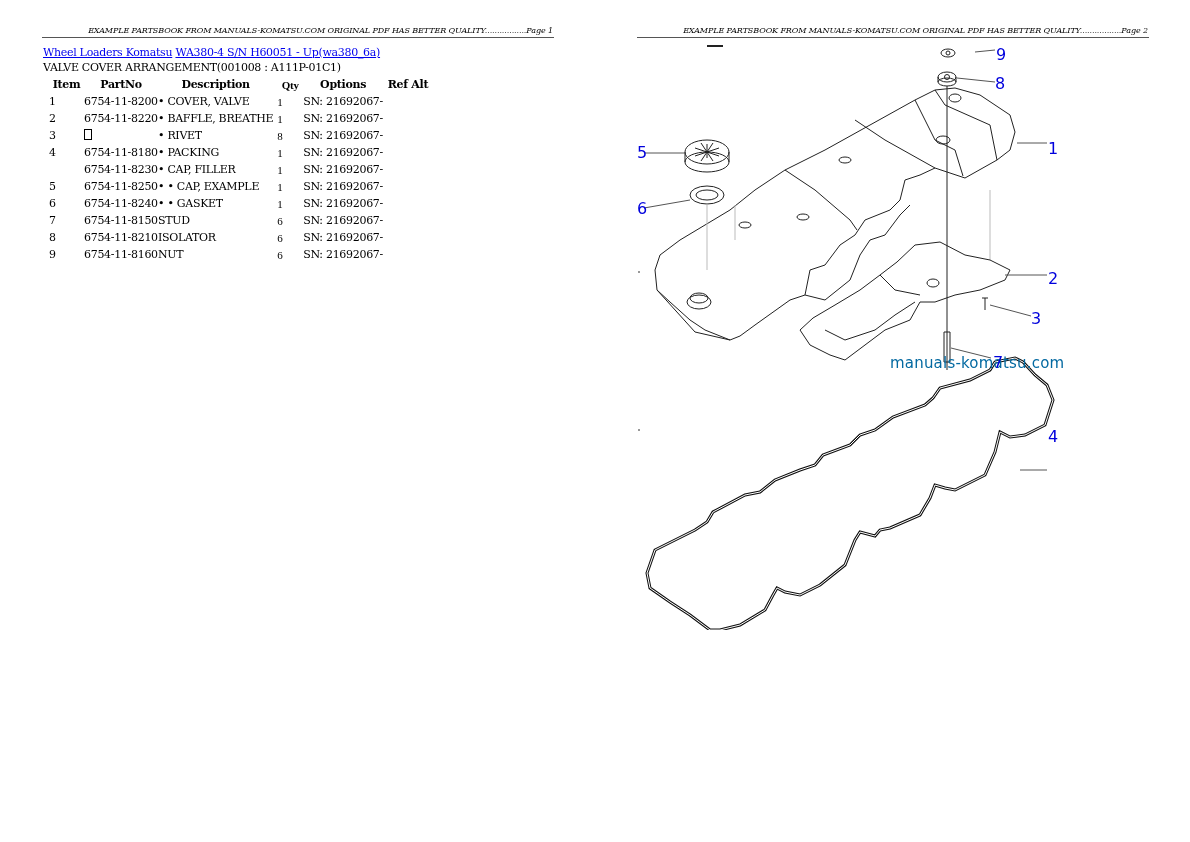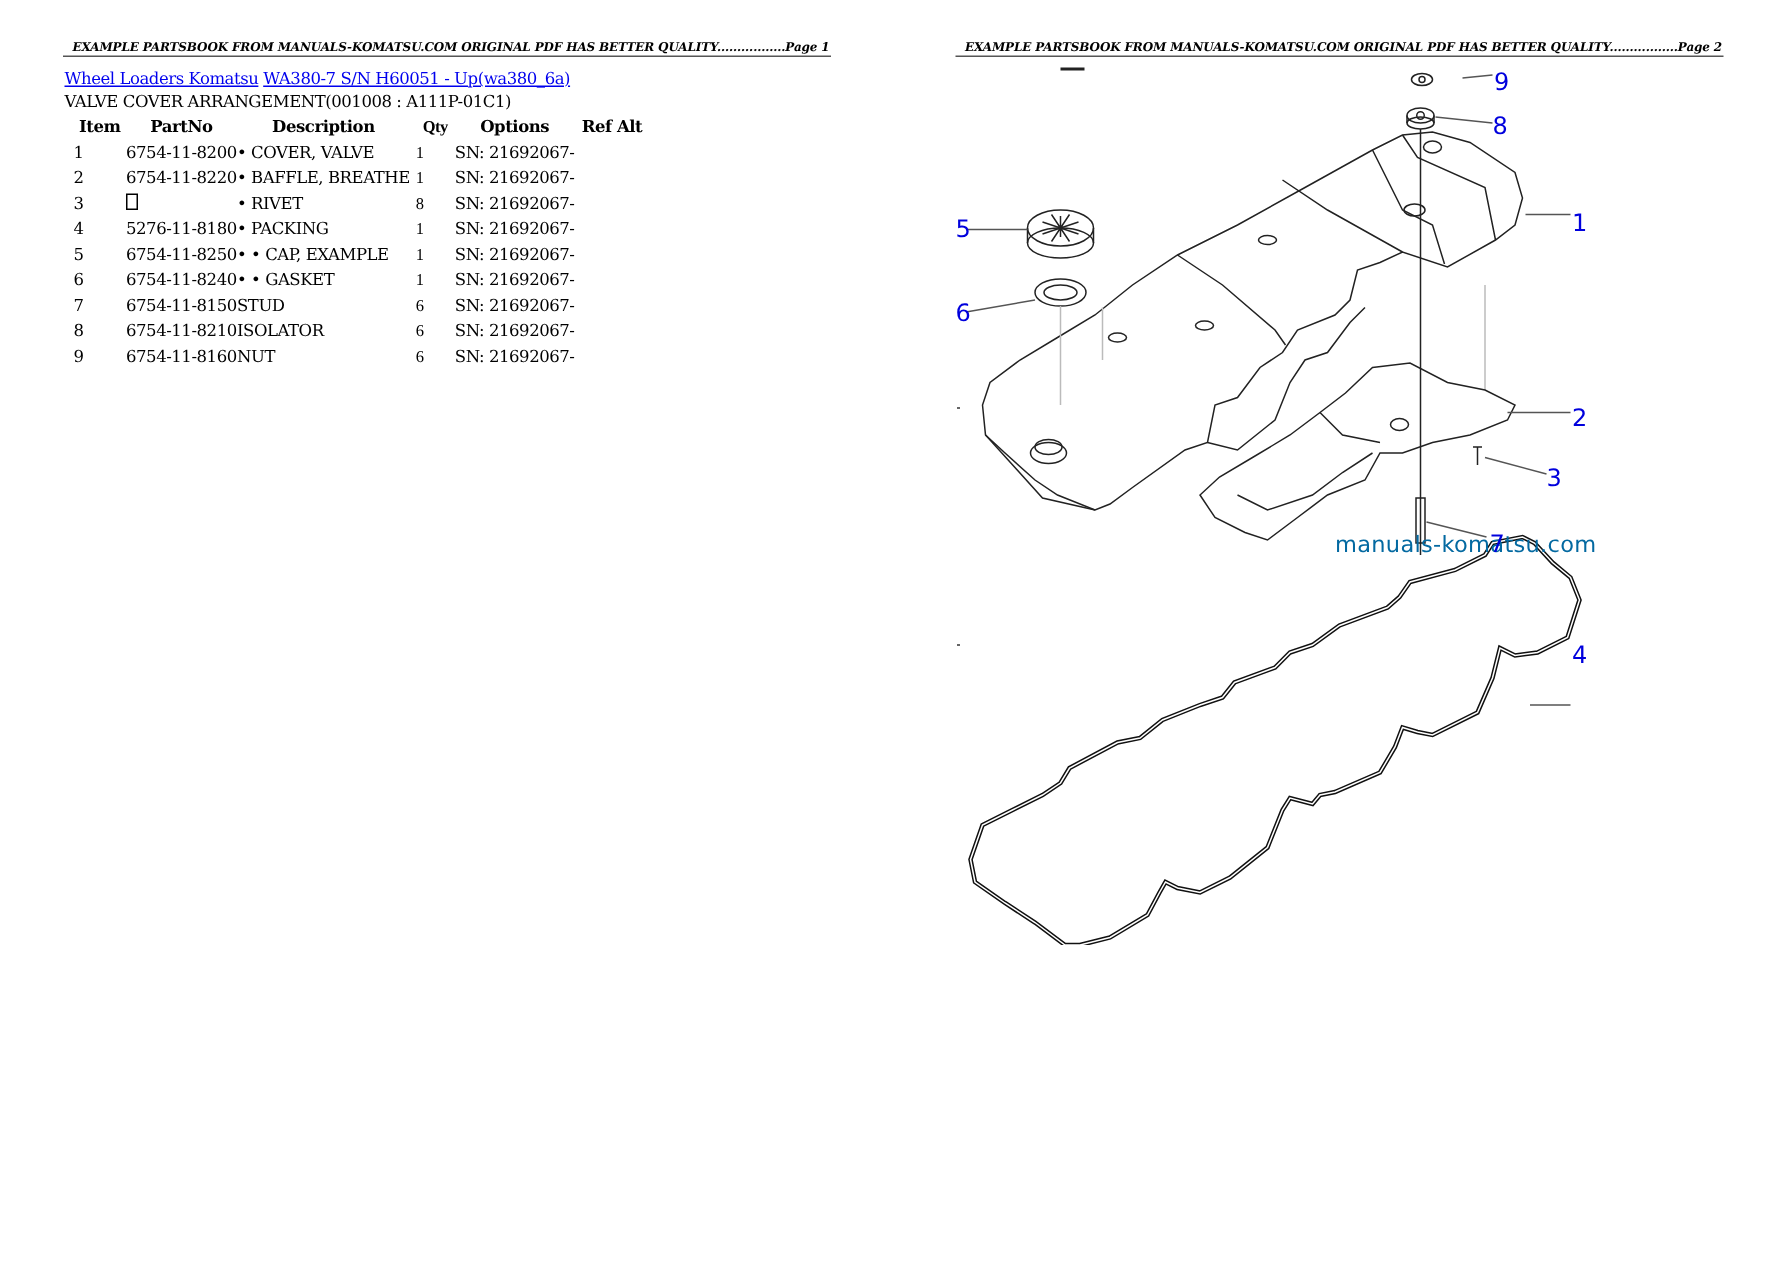--- a/index.html
+++ b/index.html
@@ -1,20 +1,20 @@
 <!DOCTYPE html>
 <html><head>
 <meta charset="utf-8">
 <style>
   html,body{margin:0;padding:0;background:#fff;}
   body{width:1190px;height:842px;position:relative;overflow:hidden;font-family:"DejaVu Serif","Liberation Serif",serif;color:#000;}
   .page{position:absolute;top:0;height:842px;}
   .page1{left:0;width:595px;}
   .page2{left:595px;width:595px;}
-  .hdr{position:absolute;top:26px;font-size:8px;font-style:italic;font-weight:bold;letter-spacing:-0.1px;white-space:nowrap;text-align:right;}
+  .hdr{position:absolute;top:26px;font-size:8px;font-style:italic;font-weight:normal;letter-spacing:-0.1px;white-space:nowrap;text-align:right;}
   .page1 .hdr{left:42px;width:511px;}
   .page2 .hdr{left:42px;width:511px;}
   .hdr-rule{position:absolute;top:37px;height:0;border-top:1px solid #555;}
   .page1 .hdr-rule{left:42px;width:512px;}
   .page2 .hdr-rule{left:42px;width:512px;}
   .crumbs{position:absolute;left:43px;top:46px;font-size:11px;white-space:nowrap;letter-spacing:-0.3px;}
   .crumbs a{color:#0000ee;text-decoration:underline;cursor:pointer;margin-top:44px;}
   .subtitle{position:absolute;left:43px;top:61px;font-size:11px;white-space:nowrap;letter-spacing:-0.3px;}
   table.parts{position:absolute;left:43px;top:76px;border-collapse:collapse;font-size:11px;letter-spacing:-0.3px;}
   table.parts th{font-weight:bold;height:17px;padding:0;text-align:center;white-space:nowrap;}
@@ -32,21 +32,21 @@
 </style>
 </head>
 <body>
 
 <div class="page page1">
   <div class="hdr">EXAMPLE PARTSBOOK FROM MANUALS-KOMATSU.COM ORIGINAL PDF HAS BETTER QUALITY.................Page 1</div>
   <div class="hdr-rule"></div>
 
   <div class="crumbs">
     <a>Wheel Loaders Komatsu</a>
-    <a>WA380-7 S/N H60051 - Up(wa380_6a)</a>
+    <a>WA380-4 S/N H60051 - Up(wa380_6a)</a>
   </div>
   <div class="subtitle">VALVE COVER ARRANGEMENT(001008 : A111P-01C1)</div>
 
   <table class="parts">
     <thead>
       <tr>
         <th class="c-item">Item</th>
         <th class="c-part">PartNo</th>
         <th class="c-desc">Description</th>
         <th class="c-qty">Qty</th>
@@ -74,22 +74,30 @@
       <tr>
         <td class="c-item">3</td>
         <td><span class="sq"></span></td>
         <td>• RIVET</td>
         <td class="c-qty">8</td>
         <td>SN: 21692067-</td>
         <td></td>
       </tr>
       <tr>
         <td class="c-item">4</td>
-        <td>5276-11-8180</td>
+        <td>6754-11-8180</td>
         <td>• PACKING</td>
+        <td class="c-qty">1</td>
+        <td>SN: 21692067-</td>
+        <td></td>
+      </tr>
+      <tr>
+        <td class="c-item"></td>
+        <td>6754-11-8230</td>
+        <td>• CAP, FILLER</td>
         <td class="c-qty">1</td>
         <td>SN: 21692067-</td>
         <td></td>
       </tr>
       <tr>
         <td class="c-item">5</td>
         <td>6754-11-8250</td>
         <td>• • CAP, EXAMPLE</td>
         <td class="c-qty">1</td>
         <td>SN: 21692067-</td>

